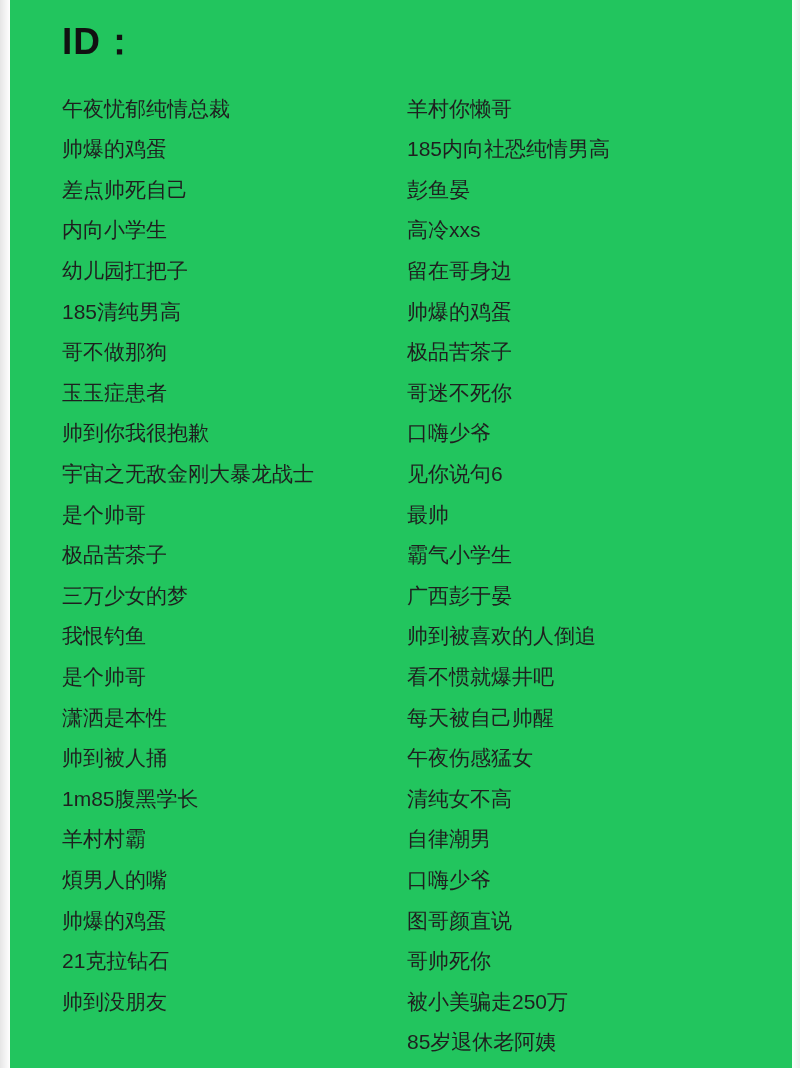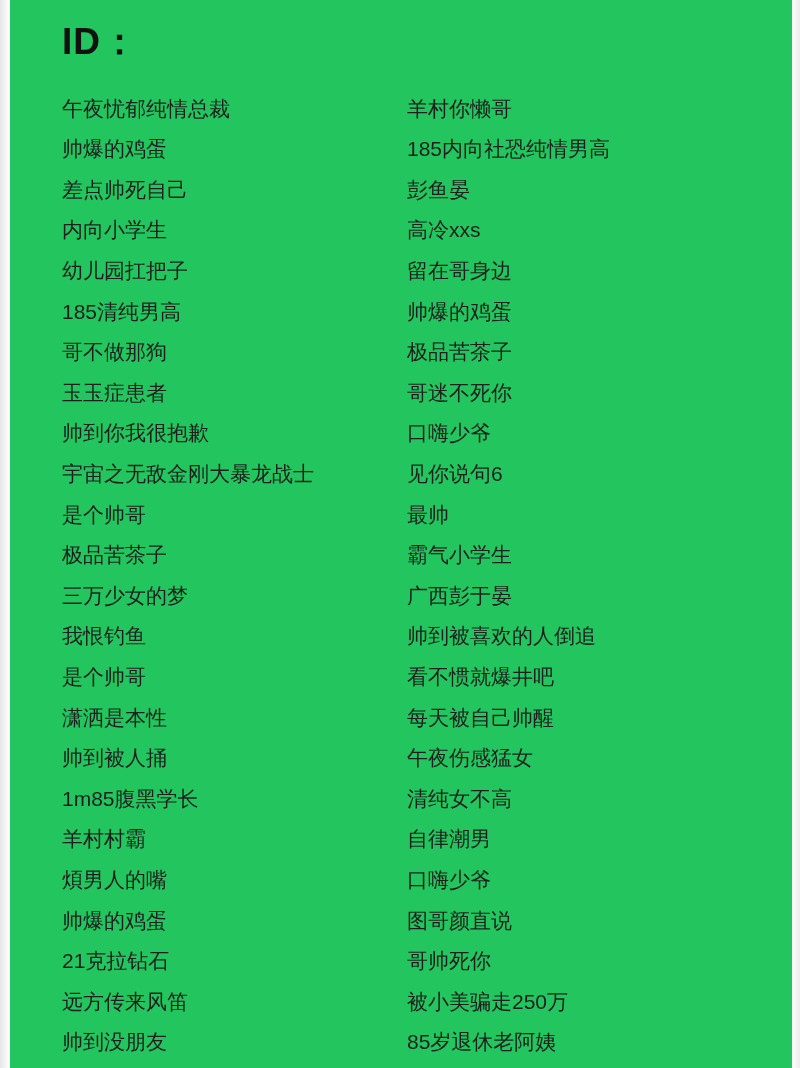--- a/index.html
+++ b/index.html
@@ -98,21 +98,20 @@
       <div class="entry">三万少女的梦</div>
       <div class="entry">我恨钓鱼</div>
       <div class="entry">是个帅哥</div>
       <div class="entry">潇洒是本性</div>
       <div class="entry">帅到被人捅</div>
       <div class="entry">1m85腹黑学长</div>
       <div class="entry">羊村村霸</div>
       <div class="entry">煩男人的嘴</div>
       <div class="entry">帅爆的鸡蛋</div>
       <div class="entry">21克拉钻石</div>
-      <div class="entry">远方传来风笛</div>
       <div class="entry">帅到没朋友</div>
     </div>
 
     <div class="col col-right">
       <div class="entry">羊村你懒哥</div>
       <div class="entry">185内向社恐纯情男高</div>
       <div class="entry">彭鱼晏</div>
       <div class="entry">高冷xxs</div>
       <div class="entry">留在哥身边</div>
       <div class="entry">帅爆的鸡蛋</div>

